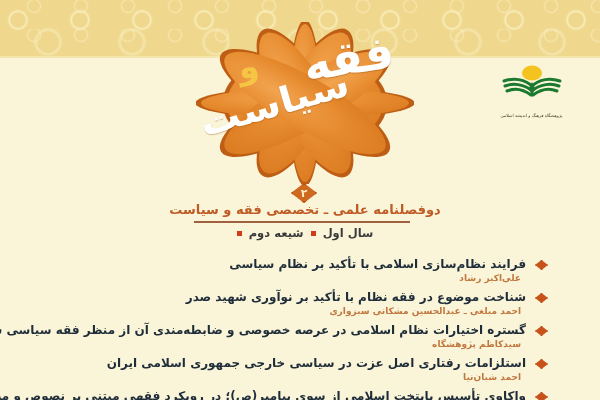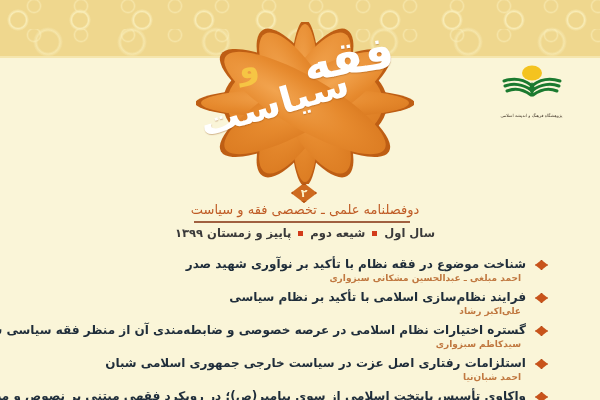--- a/index.html
+++ b/index.html
@@ -28,21 +28,21 @@
   .callig .siasat { left:10px;  top:64px;  font-size:36px; color:#FFFFFF; transform:rotate(-16deg) scaleX(1.12); transform-origin:center; text-shadow:0 1px 1px rgba(140,70,10,.35); }
   
   .issue-badge { position:absolute; left:291px; top:183px; width:26px; height:20px; }
   .issue-badge .d { position:absolute; inset:0; background:#CE6A1F; clip-path:polygon(50% 0,100% 50%,50% 100%,0 50%);
                     box-shadow:inset 0 0 0 2px #B45413; }
   .issue-badge .n { position:absolute; inset:0; display:flex; align-items:center; justify-content:center;
                     font-size:11px; font-weight:bold; color:#FCEFC6; }
   
   .subtitle {
     position:absolute; left:145px; top:202px; width:320px; text-align:center;
-    font-size:13px; font-weight:normal; color:#BF5B25; white-space:nowrap;
+    font-size:13px; font-weight:bold; color:#BF5B25; white-space:nowrap;
   }
   .rule { position:absolute; left:194px; top:221px; width:216px; height:1.5px; background:#A06040; }
   .info-line {
     position:absolute; left:145px; top:226px; width:320px;
     display:flex; justify-content:center; align-items:center; gap:7px;
     font-size:11.5px; font-weight:bold; color:#3A3A3A; white-space:nowrap;
   }
   .sq { display:inline-block; width:5px; height:5px; background:#D23B1A; flex:none; }
   
   .logo { position:absolute; left:500px; top:64px; width:64px; text-align:center; }
@@ -109,21 +109,20 @@
   </div>
 
   <div class="subtitle">دوفصلنامه علمی ـ تخصصی فقه و سیاست</div>
   <div class="rule"></div>
 
   <div class="info-line">
     <span>سال اول</span>
     <span class="sq"></span>
     <span>شیعه دوم</span>
     <span class="sq"></span>
-    <span>پاییز و زمستان ۱۳۹۹</span>
   </div>
 
   <div class="logo">
     <svg viewBox="0 0 64 44" width="64" height="44">
       <ellipse cx="32" cy="9" rx="10" ry="7.5" fill="#F4C31F"></ellipse>
       <g stroke="#1B7A2F" stroke-width="3" fill="none" stroke-linecap="round">
         <path d="M31,21 C23,15 13,14 4,17"></path>
         <path d="M31,26 C23,20 13,19 5,22"></path>
         <path d="M31,31 C23,25 14,24 7,27"></path>
         <path d="M33,21 C41,15 51,14 60,17"></path>
@@ -133,45 +132,45 @@
       <path d="M32,33 L29,24 L32,18 L35,24 Z" fill="#1B7A2F"></path>
     </svg>
     <div class="logo-caption">پژوهشگاه فرهنگ و اندیشه اسلامی</div>
   </div>
 
   <div class="toc">
 
     <div class="toc-item">
       <div class="title-row">
         <span class="bullet"></span>
+        <span class="a-title">فرایند نظام‌سازی اسلامی با تأکید بر نظام سیاسی</span>
+      </div>
+      <div class="a-authors">علی‌اکبر رشاد</div>
+    </div>
+
+    <div class="toc-item">
+      <div class="title-row">
+        <span class="bullet"></span>
         <span class="a-title">شناخت موضوع در فقه نظام با تأکید بر نوآوری شهید صدر</span>
       </div>
       <div class="a-authors">احمد مبلغی ـ عبدالحسین مشکانی سبزواری</div>
     </div>
 
     <div class="toc-item">
       <div class="title-row">
         <span class="bullet"></span>
-        <span class="a-title">فرایند نظام‌سازی اسلامی با تأکید بر نظام سیاسی</span>
+        <span class="a-title">گستره اختیارات نظام اسلامی در عرصه خصوصی و ضابطه‌مندی آن از منظر فقه سیاسی شیعه</span>
       </div>
-      <div class="a-authors">علی‌اکبر رشاد</div>
+      <div class="a-authors">سیدکاظم پژوهشگاه</div>
     </div>
 
     <div class="toc-item">
       <div class="title-row">
         <span class="bullet"></span>
-        <span class="a-title">گستره اختیارات نظام اسلامی در عرصه خصوصی و ضابطه‌مندی آن از منظر فقه سیاسی شیعه</span>
-      </div>
-      <div class="a-authors">سیدکاظم سبزواری</div>
-    </div>
-
-    <div class="toc-item">
-      <div class="title-row">
-        <span class="bullet"></span>
-        <span class="a-title">استلزامات رفتاری اصل عزت در سیاست خارجی جمهوری اسلامی شبان</span>
+        <span class="a-title">استلزامات رفتاری اصل عزت در سیاسی خارجی جمهوری اسلامی ایران</span>
       </div>
       <div class="a-authors">احمد شبان‌نیا</div>
     </div>
 
     <div class="toc-item">
       <div class="title-row">
         <span class="bullet"></span>
         <span class="a-title">واکاوی تأسیس پایتخت اسلامی از سوی پیامبر(ص)؛ در رویکرد فقهی مبتنی بر نصوص و منابع سیره</span>
       </div>
     </div>

